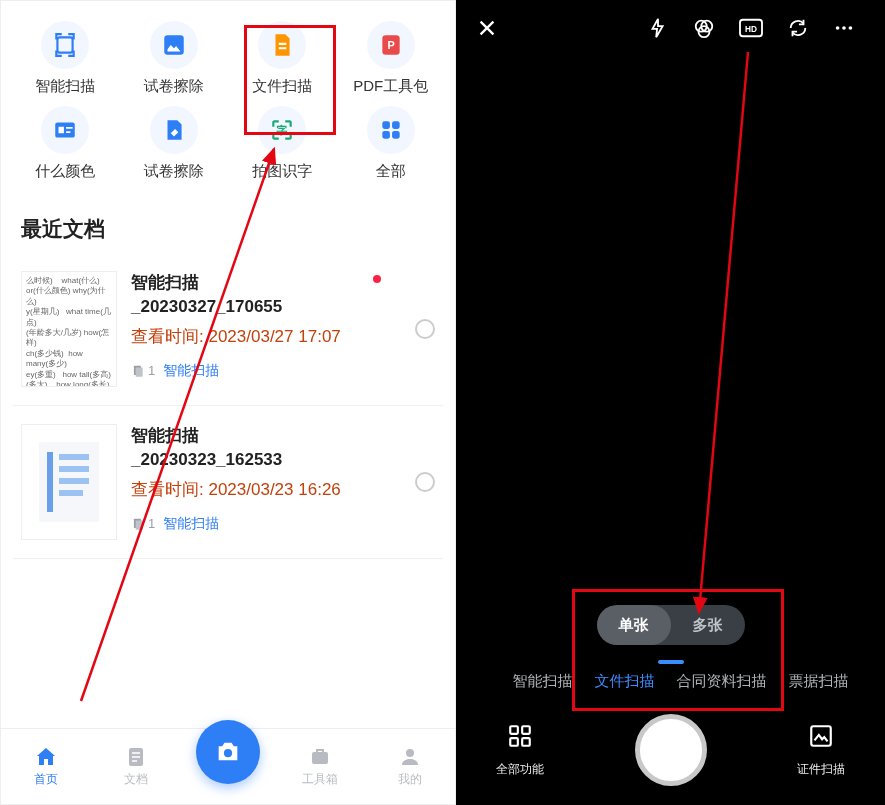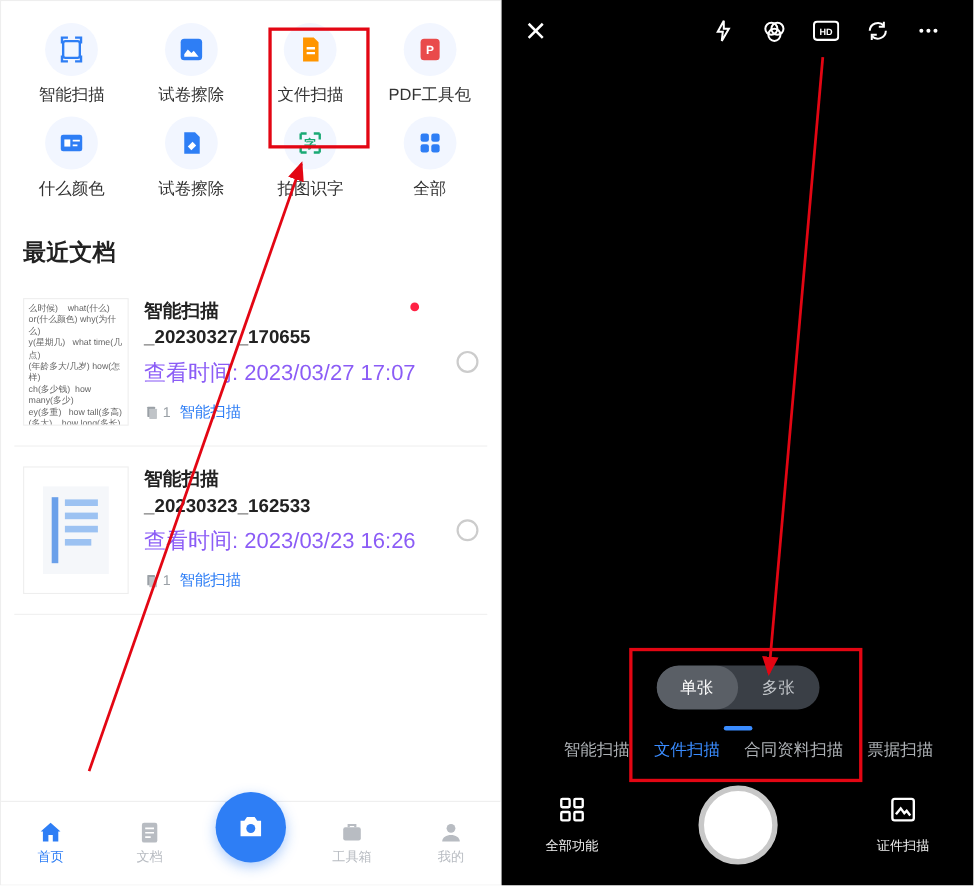--- a/index.html
+++ b/index.html
@@ -91,21 +91,21 @@
       width: 96px;
       height: 116px;
       background: #fff;
       border: 1px solid #eee;
       display: flex;
       align-items: center;
       justify-content: center;
     }
     .doc-info { flex: 1; }
     .doc-title { font-size: 17px; font-weight: 600; color: #222; line-height: 1.4; }
-    .doc-time { font-size: 20px; color: #8b5cf6; margin-top: 6px; }
+    .doc-time { font-size: 17px; color: #c2410c; margin-top: 6px; }
     .doc-tags { margin-top: 14px; display: flex; align-items: center; gap: 8px; }
     .doc-count { color: #9aa0a6; font-size: 13px; display: flex; align-items: center; gap: 3px; }
     .doc-tag { color: #2e7ef5; font-size: 14px; }
     .doc-radio {
       width: 20px;
       height: 20px;
       border: 2px solid #ccc;
       border-radius: 50%;
       align-self: center;
     }
@@ -180,20 +180,21 @@
       overflow: hidden;
       height: 40px;
     }
     .pill-opt {
       padding: 0 22px;
       display: flex;
       align-items: center;
       color: #c0c4c8;
       font-size: 15px;
       cursor: pointer;
+      font-weight: bold;
     }
     .pill-opt.active {
       background: #5a5f66;
       border-radius: 22px;
       color: #fff;
     }
     .mode-row {
       position: absolute;
       top: 672px;
       left: 0;

